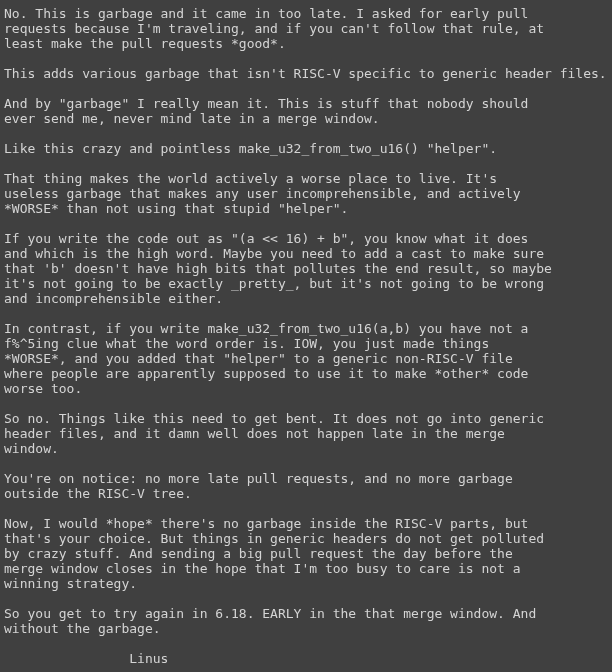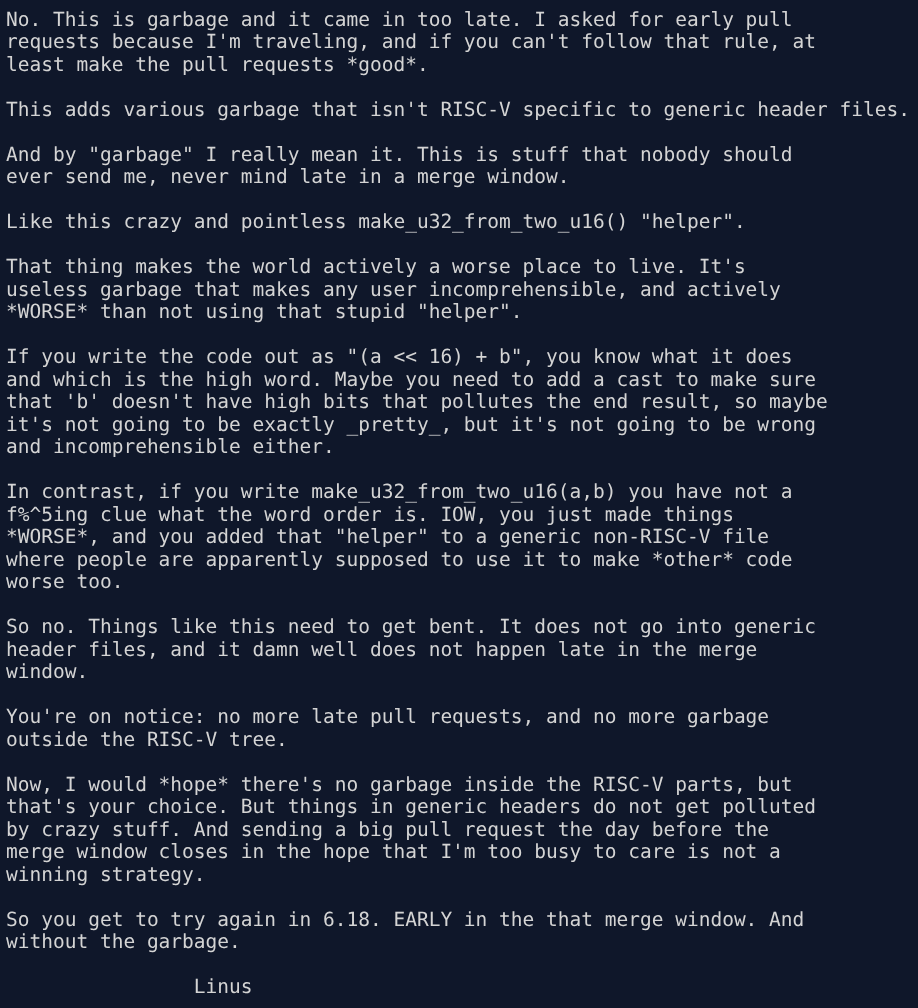--- a/index.html
+++ b/index.html
@@ -3,21 +3,21 @@
 <meta charset="utf-8">
 <style>
   html, body {
     margin: 0;
     padding: 0;
     background: #000000;
   }
   .terminal {
     width: 612px;
     height: 672px;
-    background: #0f172a;
+    background: #404040;
     overflow: hidden;
     box-sizing: border-box;
     padding: 6px 0 0 4px;
   }
   .terminal-body {
     font-family: "DejaVu Sans Mono", "Liberation Mono", monospace;
     font-size: 13px;
     line-height: 15px;
     color: #d4d4d4;
     white-space: pre;

